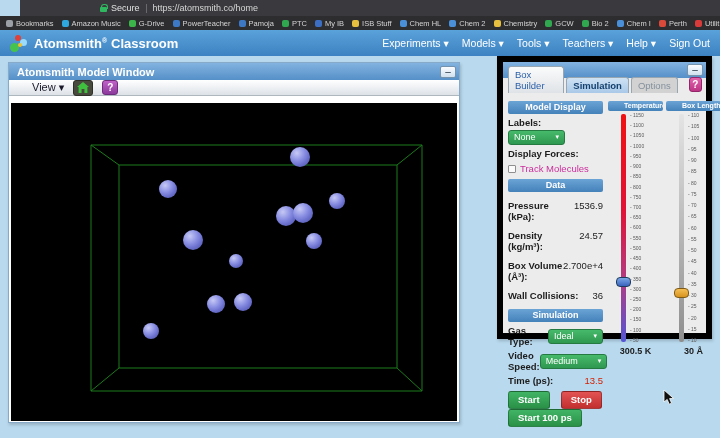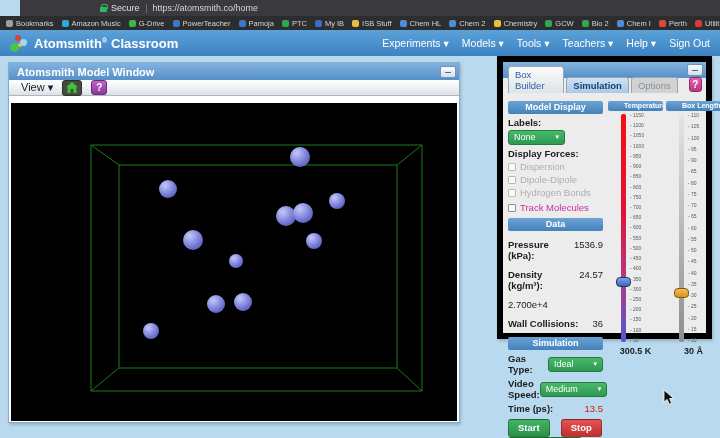--- a/index.html
+++ b/index.html
@@ -41,21 +41,21 @@
   
   .model-window { position:absolute; left:8px; top:62px; width:452px; height:361px; background:#fff;
                   border:1px solid #86aac8; box-shadow:1px 2px 3px rgba(0,0,0,.18); }
   .titlebar { height:17px; background:linear-gradient(#83b3e0,#5590c8); display:flex;
               align-items:center; padding:0 3px 0 8px; }
   .titlebar .t-label { flex:1; color:#fff; font-weight:bold; font-size:11px; }
   .win-min { width:16px; height:12px; background:linear-gradient(#fbfdff,#cfe0ef);
              border:1px solid #7593ad; border-radius:2px; font-size:10px; line-height:9px;
              text-align:center; color:#234; cursor:pointer; }
   .mw-toolbar { height:16px; background:linear-gradient(#ffffff,#dde2e8); border-bottom:1px solid #aeb6be;
-                display:flex; align-items:center; gap:9px; padding:0 12px; }
+                display:flex; align-items:center; gap:9px; padding:0 23px; }
   .view-menu { font-size:11px; color:#1a1a2a; }
   .home-btn { width:20px; height:16px; background:#494a3e; border:1px solid #2e2f26; border-radius:3px;
               display:flex; align-items:center; justify-content:center; }
   .help-sq { width:16px; height:15px; background:linear-gradient(#c062c8,#8c3a9c); border:1px solid #6e2c7c;
              border-radius:3px; color:#fff; font-weight:bold; font-size:10px; display:flex;
              align-items:center; justify-content:center; }
   .viewport { position:absolute; left:2px; top:40px; width:446px; height:318px; background:#000; }
   .viewport svg { position:absolute; left:0; top:0; }
   .atom { position:absolute; border-radius:50%;
           background:radial-gradient(circle at 34% 30%, #c6c9f4 0%, #8d92e4 38%, #6d72cf 62%, #474c9e 100%); }
@@ -289,56 +289,40 @@
     <div class="ll-body">
 
       <div class="ctrl-col">
         <div class="sec-hdr">Model Display</div>
         <div class="cap">Labels:</div>
         <span class="green-select">
           <span>None</span>
           <span class="caret">▾</span>
         </span>
         <div class="cap">Display Forces:</div>
-        <div>
-
-            <label class="cb-row">
-              <span class="cb"></span>
-              <span>Dispersion</span>
-            </label>
-
-            <label class="cb-row">
-              <span class="cb"></span>
-              <span>Dipole-Dipole</span>
-            </label>
-
-            <label class="cb-row">
-              <span class="cb"></span>
-              <span>Hydrogen Bonds</span>
-            </label>
-          </div>
         <label class="cb-row pink">
           <span class="cb"></span>
           <span>Track Molecules</span>
         </label>
 
         <div class="sec-hdr mt">Data</div>
         <div>
 
             <div class="data-row">
               <span class="lbl">Pressure (kPa):</span>
               <span class="val">1536.9</span>
             </div>
 
             <div class="data-row">
               <span class="lbl">Density (kg/m³):</span>
               <span class="val">24.57</span>
             </div>
 
             <div class="data-row">
+              <span class="lbl">Box Volume (Å³):</span>
               <span class="val">2.700e+4</span>
             </div>
 
             <div class="data-row">
               <span class="lbl">Wall Collisions:</span>
               <span class="val">36</span>
             </div>
           </div>
 
         <div class="sec-hdr mt">Simulation</div>

